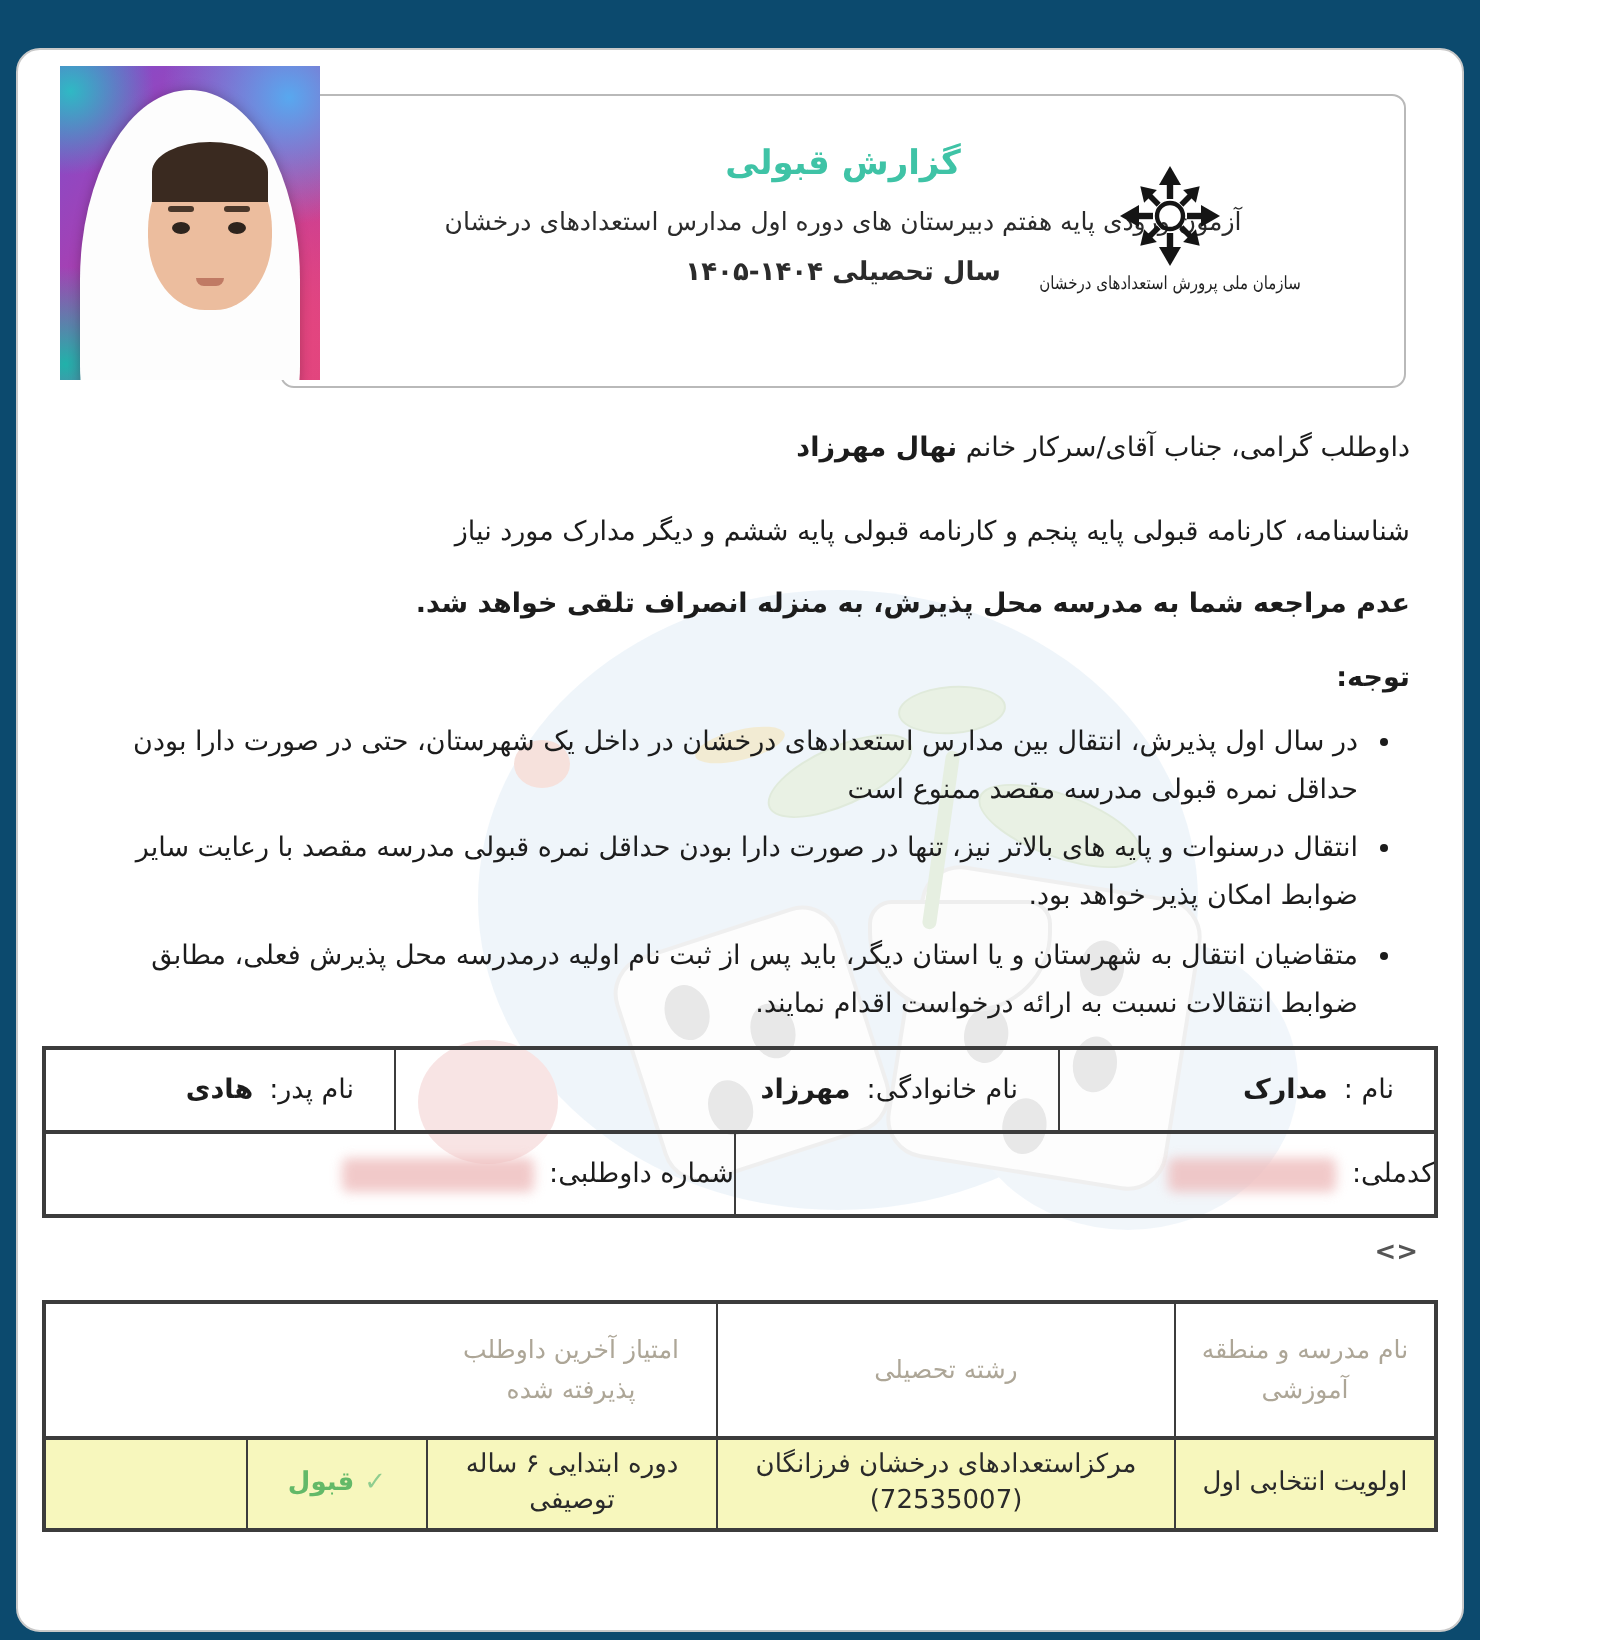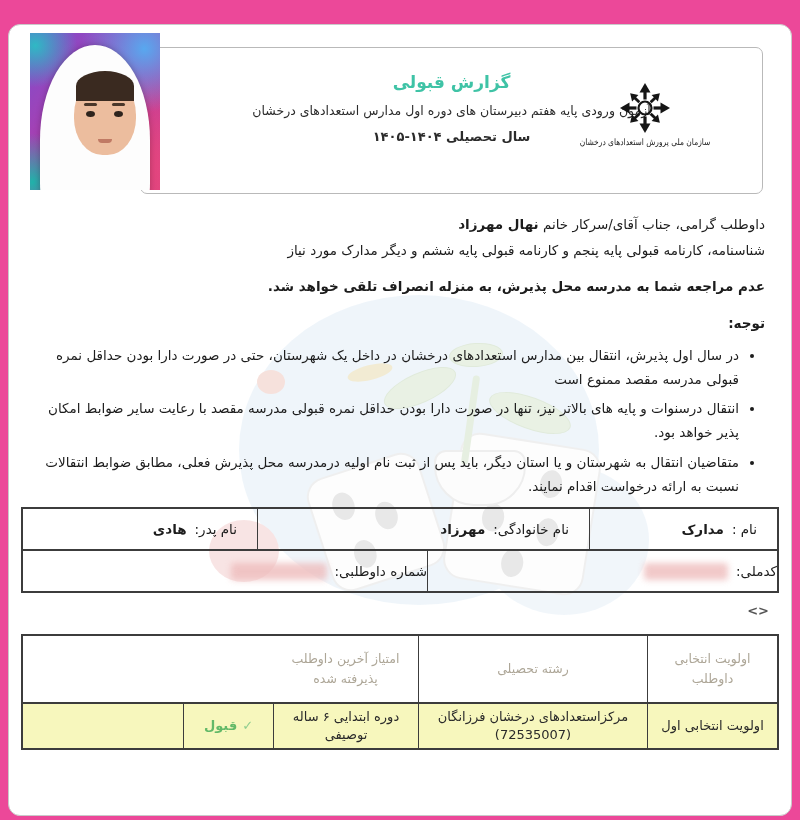--- a/index.html
+++ b/index.html
@@ -1,17 +1,17 @@
 <!DOCTYPE html>
 <html lang="fa"><head>
 <meta charset="utf-8">
 <style>
   * { margin:0; padding:0; box-sizing:border-box; }
   body { font-family:"DejaVu Sans", sans-serif; }
-  .screen { position:relative; width:800px; height:820px; background:#ec4899; overflow:hidden; }
+  .screen { position:relative; width:740px; height:820px; background:#0c4a6e; overflow:hidden; }
   .card {
     position:absolute; left:8px; right:8px; top:24px; height:792px;
     background:#ffffff; border:1px solid #c9c9c9; border-radius:12px;
     overflow:hidden; direction:rtl;
   }
   
   .wm { position:absolute; inset:0; z-index:0; opacity:.5; pointer-events:none; }
   .wm .blob1 { position:absolute; left:230px; top:270px; width:360px; height:310px; border-radius:50%; background:#e0ecf6; }
   .wm .blob2 { position:absolute; left:470px; top:440px; width:170px; height:150px; border-radius:50%; background:#e4eef7; }
   .wm .blob3 { position:absolute; left:200px; top:495px; width:70px; height:62px; border-radius:50%; background:#f2caca; }
@@ -55,21 +55,21 @@
   .face { position:absolute; left:34px; top:30px; width:62px; height:80px; background:#ecbd9e; border-radius:50% 50% 46% 46%; }
   .hair { position:absolute; left:36px; top:26px; width:58px; height:30px; background:#3a2a20; border-radius:50% 50% 0 0; }
   .eye { position:absolute; top:66px; width:9px; height:6px; background:#2e241d; border-radius:50%; }
   .brow { position:absolute; top:58px; width:13px; height:3px; background:#4a372a; border-radius:2px; }
   .mouth { position:absolute; left:58px; top:94px; width:14px; height:4px; background:#c07a64; border-radius:0 0 8px 8px; }
   
   .para { margin:0 14px; font-size:13.5px; color:#1c1c1c; line-height:1.9; text-align:right; }
   .greeting { margin-top:20px; }
   .announce { margin-top:9px; }
   .accent-text { color:#3fc3a6; }
-  .docs { margin-top:0; }
+  .docs { margin-top:16px; }
   .warning { margin-top:11px; font-weight:bold; }
   .notice { margin-top:11px; font-weight:bold; }
   ul.notes { margin:6px 40px 0 14px; font-size:13.5px; color:#1c1c1c; line-height:1.8; text-align:right; }
   ul.notes li { margin-bottom:5px; }
   
   .t1 { margin-top:9px; border:2px solid #3c3c3c; }
   .t1-row { display:grid; }
   .t1-row1 { grid-template-columns:188px 332px 1fr; }
   .t1-row2 { grid-template-columns:350px 1fr; border-top:2px solid #3c3c3c; }
   .t1 .cell { height:40px; display:flex; align-items:center; padding-right:20px; gap:8px; font-size:13.5px; color:#1c1c1c; }
@@ -228,21 +228,21 @@
             <span>شماره داوطلبی:</span>
             <span class="redact wide"></span>
           </div>
         </div>
       </div>
 
       <div class="icon-row"><span>&lt;&gt;</span></div>
 
       <div class="t2">
         <div class="t2-row header">
-          <div class="hcell">اولویت انتخابی داوطلب</div>
+          <div class="hcell">نام مدرسه و منطقه آموزشی</div>
           <div class="hcell">رشته تحصیلی</div>
           <div class="hcell">امتیاز آخرین داوطلب پذیرفته شده</div>
         </div>
         <div class="t2-row data">
           <div class="dcell">اولویت انتخابی اول</div>
           <div class="dcell">
             <div>مرکزاستعدادهای درخشان فرزانگان</div>
             <div>(72535007)</div>
           </div>
           <div class="dcell">دوره ابتدایی ۶ ساله توصیفی</div>

